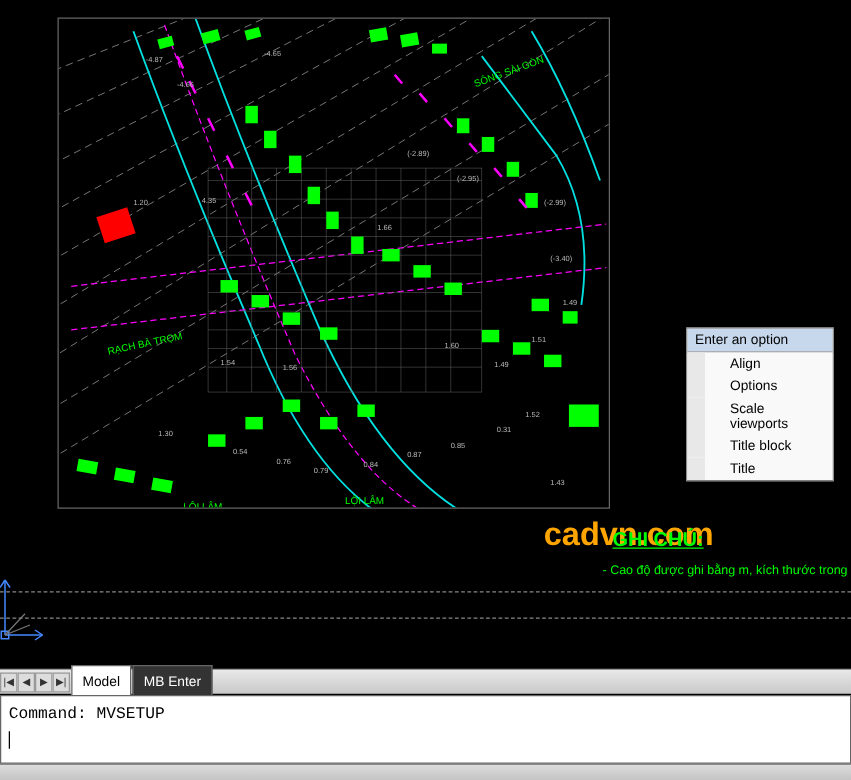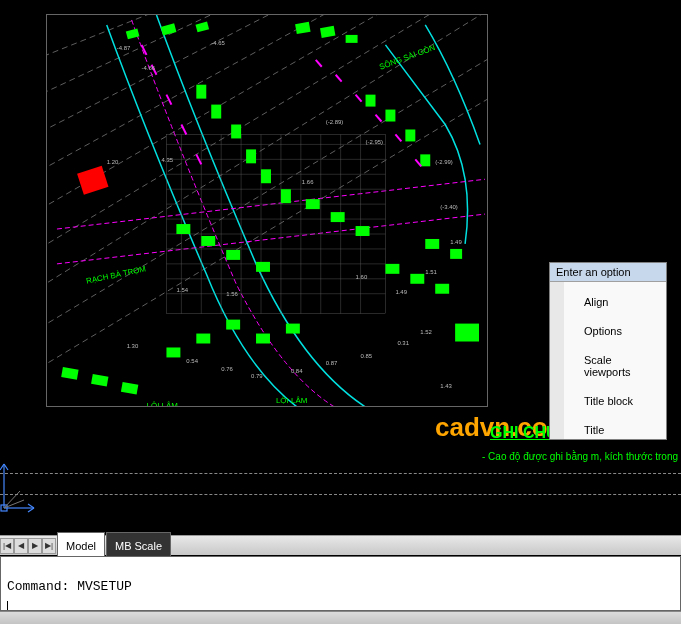--- a/index.html
+++ b/index.html
@@ -129,21 +129,21 @@
     color: #fff;
   }
   .cmd-area {
     position: absolute;
     top: 556px;
     left: 0;
     width: 681px;
     height: 55px;
     background: #fff;
     border: 1px solid #666;
-    padding: 20px 6px;
+    padding: 4px 6px;
     font-family: "Courier New", monospace;
     font-size: 13px;
     color: #000;
     line-height: 1.6;
     overflow: hidden;
   }
   .status-bar {
     position: absolute;
     top: 611px;
     left: 0;
@@ -163,21 +163,21 @@
     margin-top: 37px;
   }
   .context-menu-title {
     background: #c8d8ec;
     padding: 3px 6px;
     font-size: 11px;
     color: #000;
     border-bottom: 1px solid #a0a0a0;
   }
   .context-menu-item {
-    padding: 14px 6px 3px 20px;
+    padding: 3px 6px 3px 20px;
     font-size: 11px;
     color: #000;
     cursor: pointer;
     border-left: 14px solid #e8e8e8;
     margin-left: 0;
     background: #f9f9f9;
   }
   .cmd-cursor {
     display: inline-block;
     width: 1px;
@@ -370,21 +370,21 @@
   <div class="context-menu-item">Title block</div>
   <div class="context-menu-item">Title</div>
 </div>
 
 <div class="tab-bar">
   <div class="tab-nav-btn">|◀</div>
   <div class="tab-nav-btn">◀</div>
   <div class="tab-nav-btn">▶</div>
   <div class="tab-nav-btn">▶|</div>
   <div class="tab active">Model</div>
-  <div class="tab dark">MB Scale</div>
+  <div class="tab dark">MB Enter</div>
 </div>
 
 <div class="cmd-area">
   <div>Command: MVSETUP</div>
   <div>
     <span class="cmd-cursor"></span>
   </div>
 </div>
 
 <div class="status-bar"></div>

